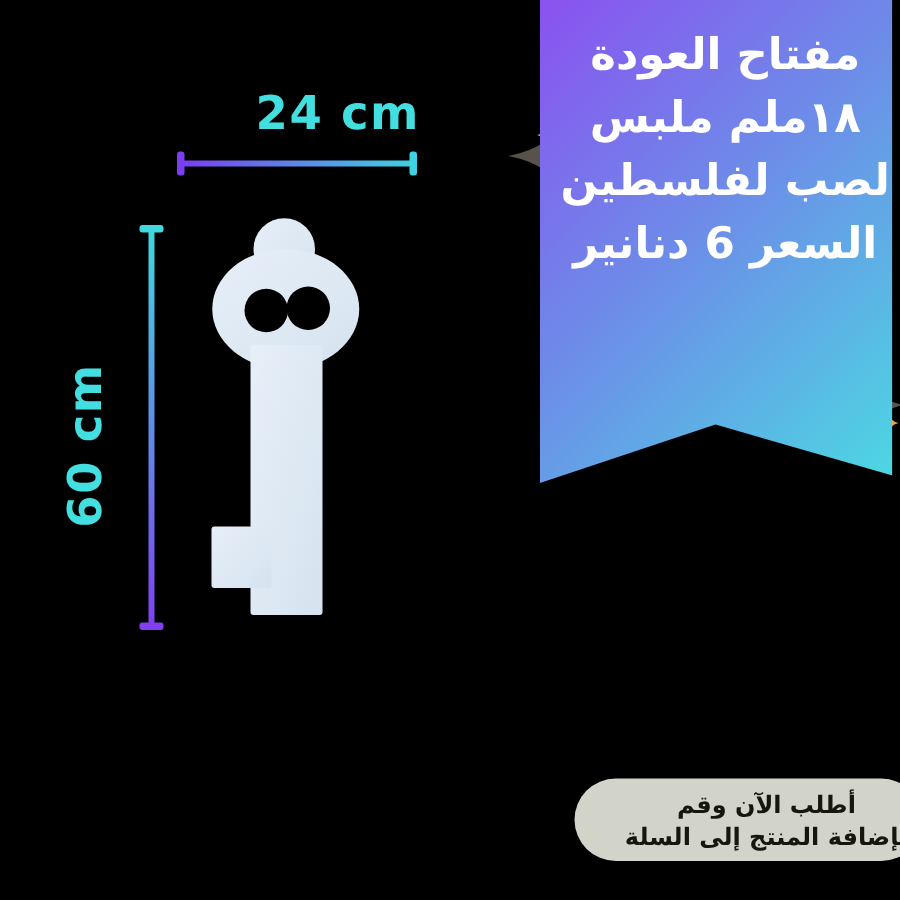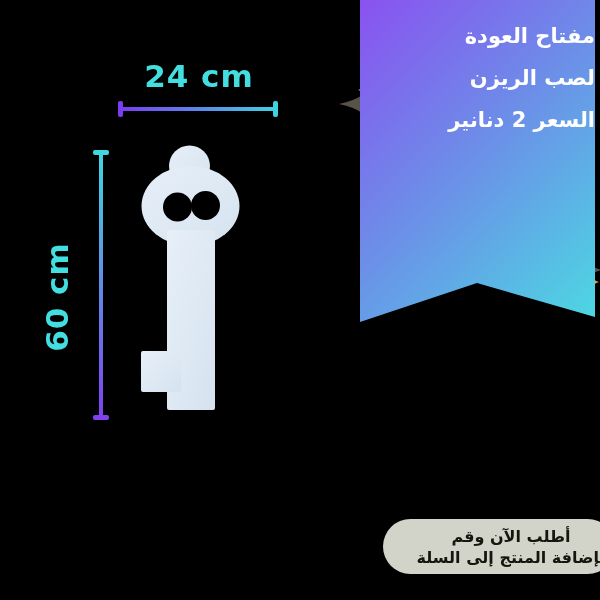--- a/index.html
+++ b/index.html
@@ -5,21 +5,21 @@
   html,body{margin:0;padding:0;background:#000;}
   #canvas{
     position:relative;width:600px;height:600px;background:#000;
     overflow:hidden;font-family:"DejaVu Sans",sans-serif;
   }
   
   .dim-label{
     position:absolute;color:#43dfe0;font-weight:bold;font-size:31px;
     letter-spacing:1px;text-align:center;
   }
-  #width-label{left:118px;top:58px;width:162px;}
+  #width-label{left:118px;top:58px;width:162px;text-align:right;}
   #height-label{
     left:-24px;top:276px;width:162px;height:42px;line-height:42px;
     transform:rotate(-90deg);transform-origin:center;
   }
   .h-dim{position:absolute;left:118px;top:101px;width:160px;height:16px;}
   .h-dim .bar{
     position:absolute;left:2px;right:2px;top:6px;height:4px;border-radius:2px;
     background:linear-gradient(90deg,#7a3df2,#3fd2e2);
   }
   .h-dim .cap{position:absolute;top:0;width:5px;height:16px;border-radius:2px;}
@@ -33,22 +33,22 @@
   .v-dim .cap{position:absolute;left:0;width:16px;height:5px;border-radius:2px;}
   .v-dim .cap.top{top:0;background:#3fd8de;}
   .v-dim .cap.bottom{bottom:0;background:#8040f0;}
   
   #ribbon{
     position:absolute;left:360px;top:0;width:235px;height:322px;
     background:linear-gradient(135deg,#8a52f0 0%,#6d8ce8 46%,#4cd8e2 100%);
     clip-path:polygon(0 0,235px 0,235px 317px,117px 283px,0 322px);
   }
   #ribbon-text{
-    position:absolute;left:12px;right:0;top:15px;direction:rtl;text-align:right;
-    color:#fff;font-weight:bold;font-size:21px;line-height:42px;
+    position:absolute;left:12px;right:0;top:15px;direction:rtl;text-align:center;
+    color:#fff;font-weight:bold;font-size:29px;line-height:42px;
   }
   
   #cta{
     position:absolute;left:383px;top:519px;width:232px;height:55px;
     background:#d3d4c9;border-radius:28px;direction:rtl;
     display:flex;flex-direction:column;justify-content:center;
     text-align:center;color:#16160f;font-weight:bold;font-size:16px;
     line-height:21px;padding-right:0;box-sizing:border-box;
   }
   #cta .line{padding-left:24px;}
@@ -103,22 +103,23 @@
       <path d="M 542,270 Q 566,264 572,244 Q 578,264 602,270 Q 578,276 572,296 Q 566,276 542,270 Z" fill="#57524a"></path>
       <path d="M 546,257 Q 553.5,255.5 555,248 Q 556.5,255.5 564,257 Q 556.5,258.5 555,266 Q 553.5,258.5 546,257 Z" fill="#eda03f"></path>
       <path d="M 585,282 Q 591,280.5 592,275 Q 593,280.5 599,282 Q 593,283.5 592,289 Q 591,283.5 585,282 Z" fill="#eda03f"></path>
       <path d="M 574,296 Q 576.5,295.25 577,293 Q 577.5,295.25 580,296 Q 577.5,296.75 577,299 Q 576.5,296.75 574,296 Z" fill="#eda03f"></path>
     </g>
   </svg>
 
   <div id="ribbon">
     <div id="ribbon-text">
       <div class="rline">مفتاح العودة</div>
-      <div class="rline">لصب الريزن</div>
-      <div class="rline">السعر 2 دنانير</div>
+      <div class="rline">١٨ملم ملبس</div>
+      <div class="rline">لصب لفلسطين</div>
+      <div class="rline">السعر 6 دنانير</div>
     </div>
   </div>
 
   <div id="cta">
     <div class="line">أطلب الآن وقم</div>
     <div class="line">بإضافة المنتج إلى السلة</div>
   </div>
 
 </div>
 

